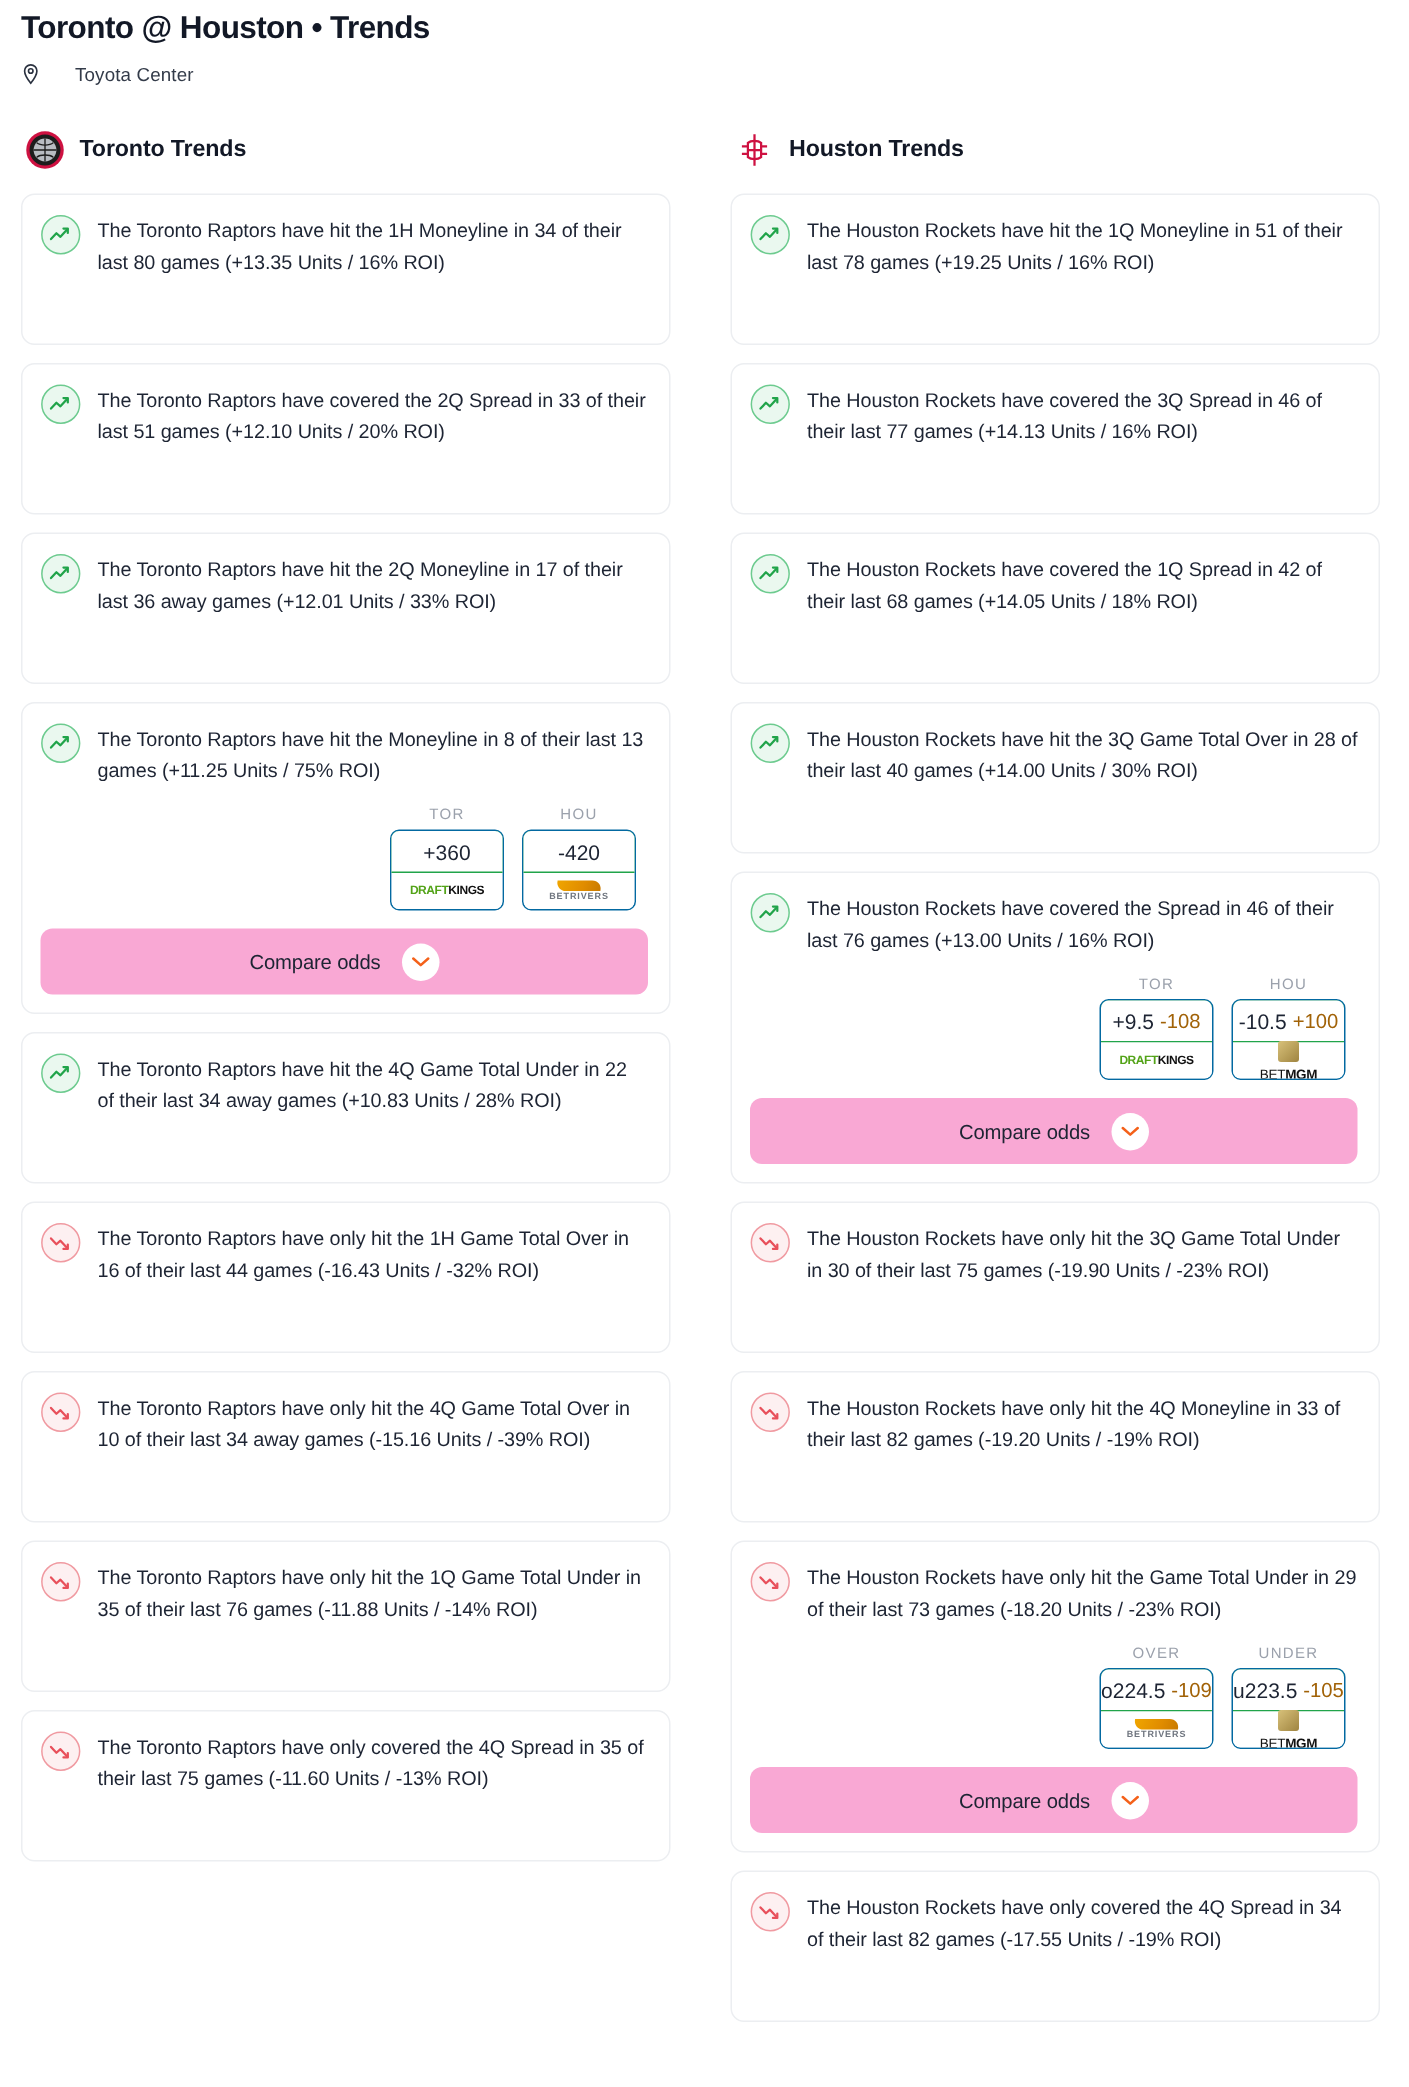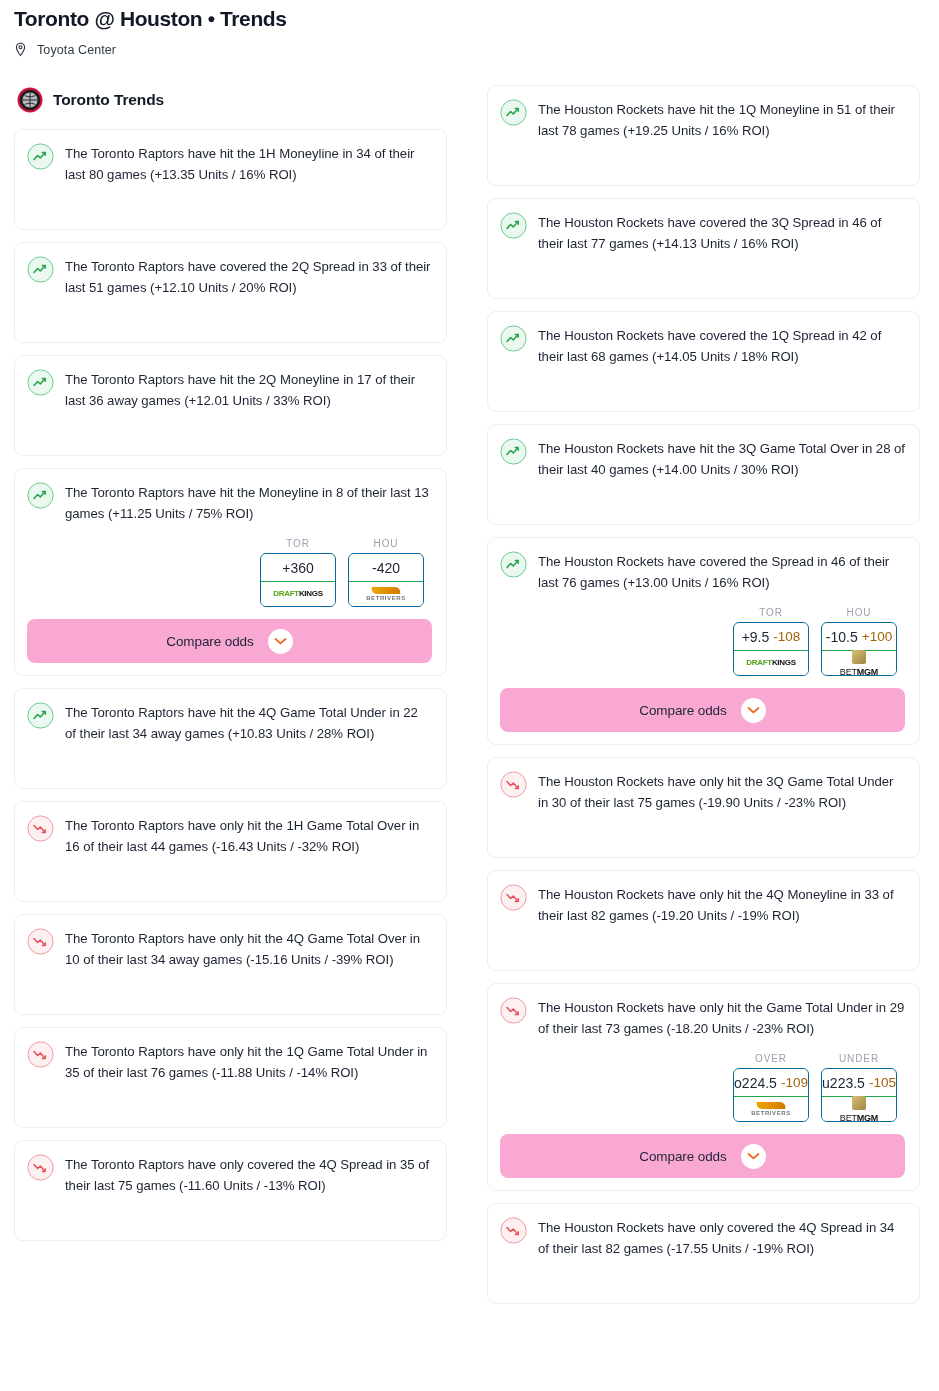--- a/index.html
+++ b/index.html
@@ -21,21 +21,21 @@
   .page-title {
     font-size: 21px;
     font-weight: bold;
     letter-spacing: -0.4px;
     color: #121826;
     line-height: 1.25;
   }
   .venue-row {
     display: flex;
     align-items: center;
-    gap: 10px;
+    gap: 23px;
     margin-top: 10px;
   }
   .venue-icon { width: 13px; height: 16px; display: block; }
   .venue-name {
     font-size: 12.5px;
     color: #333b49;
     letter-spacing: 0.1px;
   }
 
   
@@ -326,20 +326,33 @@
                 <path d="M7 10.6l3.6 3.9 2.7-2.4 4.6 5.1" fill="none" stroke="#e8505b" stroke-width="1.5" stroke-linecap="round" stroke-linejoin="round"></path>
                 <path d="M15.3 17.6h2.9v-2.9" fill="none" stroke="#e8505b" stroke-width="1.5" stroke-linecap="round" stroke-linejoin="round"></path>
               </svg></span>
             <div class="trend-text">The Toronto Raptors have only covered the 4Q Spread in 35 of their last 75 games (-11.60 Units / -13% ROI)</div>
           </div>
         </div>
       </div>
   </div>
 
   <div class="column">
+    <div class="col-head">
+      <span class="team-logo">
+        <svg width="26" height="26" viewBox="0 0 26 26">
+          <g stroke="#ce1141" stroke-width="1.5" fill="none">
+            <path d="M13 2.5v21"></path>
+            <path d="M8.6 8.2c2-1.8 6.8-1.8 8.8 0v9.6c-2 1.8-6.8 1.8-8.8 0z"></path>
+            <path d="M8.6 13h8.8"></path>
+            <path d="M4.6 10.5h3.6M4.6 15.5h3.6M17.8 10.5h3.6M17.8 15.5h3.6"></path>
+          </g>
+        </svg>
+      </span>
+      <span class="col-head-title">Houston Trends</span>
+    </div>
     <div id="list-houston">
         <div class="trend-card">
           <div class="trend-top">
             <span class="trend-icon"><svg width="27" height="27" viewBox="0 0 27 27">
                 <circle cx="13.5" cy="13.5" r="12.6" fill="#eaf8ef" stroke="#6dcb8f" stroke-width="1"></circle>
                 <path d="M7 16.4l3.6-3.9 2.7 2.4 4.6-5.1" fill="none" stroke="#21a44a" stroke-width="1.5" stroke-linecap="round" stroke-linejoin="round"></path>
                 <path d="M15.3 9.4h2.9v2.9" fill="none" stroke="#21a44a" stroke-width="1.5" stroke-linecap="round" stroke-linejoin="round"></path>
               </svg></span>
             <div class="trend-text">The Houston Rockets have hit the 1Q Moneyline in 51 of their last 78 games (+19.25 Units / 16% ROI)</div>
           </div>

